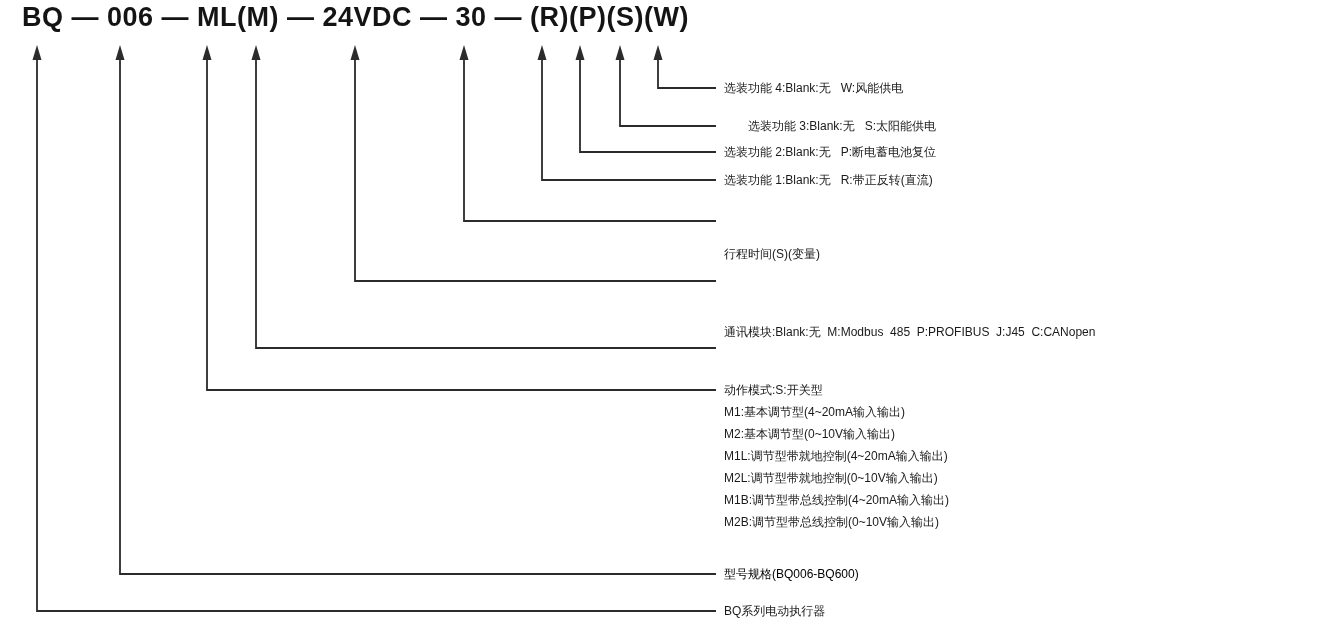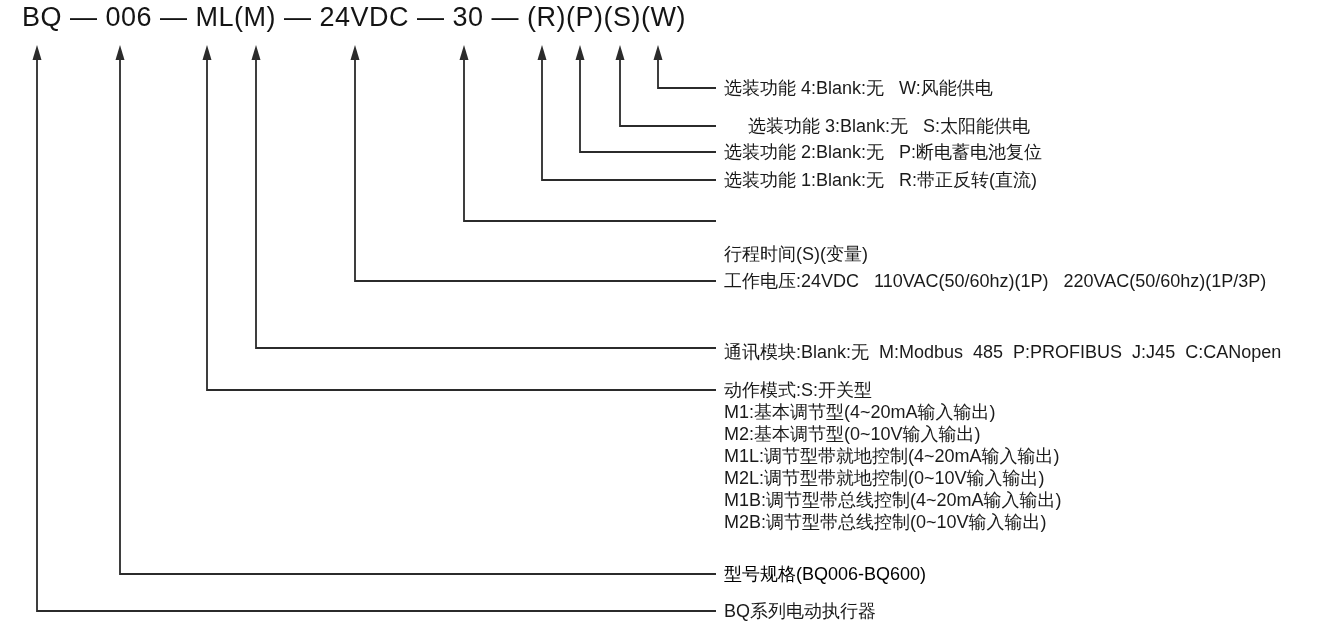--- a/index.html
+++ b/index.html
@@ -3,27 +3,27 @@
 <meta charset="utf-8">
 <style>
   html,body{margin:0;padding:0;background:#ffffff;}
   body{
     width:1337px;height:622px;position:relative;overflow:hidden;
     font-family:"Liberation Sans","DejaVu Sans",sans-serif;
     color:#1a1a1a;
   }
   #model-title{
     position:absolute;left:22px;top:2px;
-    font-size:27px;font-weight:normal;letter-spacing:.5px;
+    font-size:27px;font-weight:bold;letter-spacing:.5px;
     white-space:pre;color:#141414;
   }
   #leaders{position:absolute;left:0;top:0;width:1337px;height:622px;}
   .callout{
     position:absolute;white-space:pre;
-    font-size:18px;line-height:22px;color:#1a1a1a;
+    font-size:12px;line-height:22px;color:#1a1a1a;
   }
   .callout .cont{display:block;}
 </style>
 </head>
 <body>
 
 <div id="model-title">BQ — 006 — ML(M) — 24VDC — 30 — (R)(P)(S)(W)</div>
 
 <svg id="leaders" viewBox="0 0 1337 622" width="1337" height="622">
     <g>
@@ -67,18 +67,18 @@
       <polygon points="37,45 32.5,60 41.5,60" fill="#2b2b2b"></polygon>
     </g>
   </svg>
 
 <div id="callout-layer">
     <div class="callout" style="left: 724px; top: 77px; color: rgb(26, 26, 26);"><span class="cont">选装功能 4:Blank:无   W:风能供电</span></div>
     <div class="callout" style="left: 748px; top: 115px; color: rgb(26, 26, 26);"><span class="cont">选装功能 3:Blank:无   S:太阳能供电</span></div>
     <div class="callout" style="left: 724px; top: 141px; color: rgb(26, 26, 26);"><span class="cont">选装功能 2:Blank:无   P:断电蓄电池复位</span></div>
     <div class="callout" style="left: 724px; top: 169px; color: rgb(26, 26, 26);"><span class="cont">选装功能 1:Blank:无   R:带正反转(直流)</span></div>
     <div class="callout" style="left: 724px; top: 210px; color: rgb(26, 26, 26); margin-top: 33px;"><span class="cont">行程时间(S)(变量)</span></div>
-    <div class="callout" style="left: 724px; top: 270px; color: rgb(26, 26, 26);"><span class="cont">工作电压:24VDC   110VAC(50/60hz)(1P)   220VAC(50/60hz)(1P/3P)</span></div>
-    <div class="callout" style="left: 724px; top: 341px; color: rgb(26, 26, 26);"><span class="cont">通讯模块:Blank:无  M:Modbus  485  P:PROFIBUS  J:J45  C:CANopen</span></div>
+    <div class="callout" style="left: 724px; top: 270px; color: rgb(26, 26, 26);"></div>
+    <div class="callout" style="left: 724px; top: 321px; color: rgb(26, 26, 26);"><span class="cont">通讯模块:Blank:无  M:Modbus  485  P:PROFIBUS  J:J45  C:CANopen</span></div>
     <div class="callout" style="left: 724px; top: 379px; color: rgb(26, 26, 26);"><span class="cont">动作模式:S:开关型</span><span class="cont">M1:基本调节型(4~20mA输入输出)</span><span class="cont">M2:基本调节型(0~10V输入输出)</span><span class="cont">M1L:调节型带就地控制(4~20mA输入输出)</span><span class="cont">M2L:调节型带就地控制(0~10V输入输出)</span><span class="cont">M1B:调节型带总线控制(4~20mA输入输出)</span><span class="cont">M2B:调节型带总线控制(0~10V输入输出)</span></div>
     <div class="callout" style="left: 724px; top: 563px; color: #000000;"><span class="cont">型号规格(BQ006-BQ600)</span></div>
     <div class="callout" style="left: 724px; top: 600px; color: rgb(26, 26, 26);"><span class="cont">BQ系列电动执行器</span></div>
   </div>
 
 </body></html>

